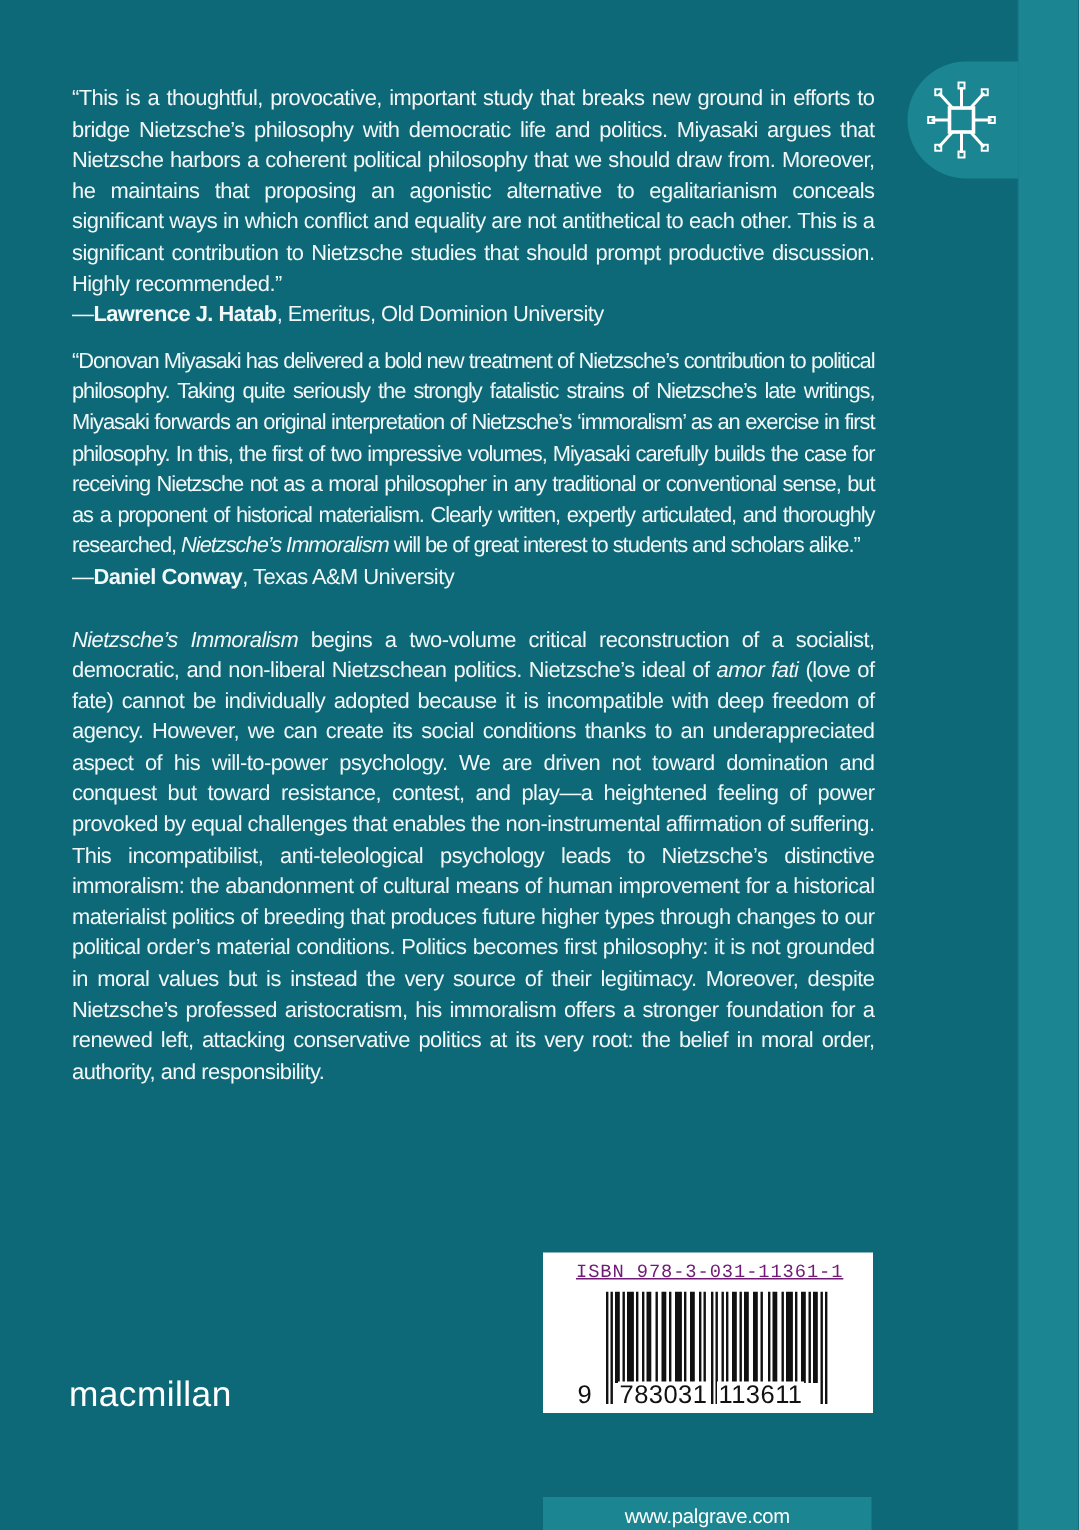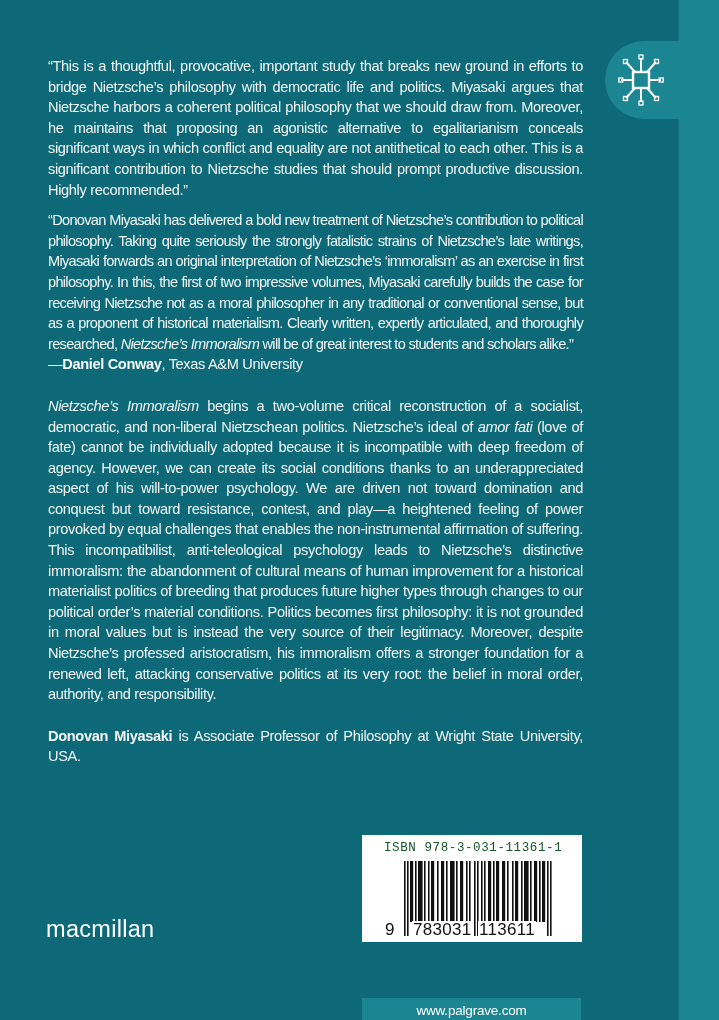--- a/index.html
+++ b/index.html
@@ -42,21 +42,21 @@
   .bio-name { font-weight: bold; }
 
   .isbn-box {
     position: absolute; left: 362px; top: 835px; width: 220px; height: 107px;
     background: #ffffff;
     color: #111;
   }
   .isbn-text {
     position: absolute; left: 22px; top: 6px;
     font-family: "Liberation Mono", monospace;
-    font-size: 12.5px; letter-spacing: 0.6px; color: #14532d;
+    font-size: 12.5px; letter-spacing: 0.6px; color: #701a75; text-decoration: underline;
   }
   .barcode {
     position: absolute; left: 42px; top: 26px; width: 150px; height: 75px;
   }
   .barcode-digits {
     position: absolute; left: 22px; top: 86px; width: 180px;
     font-family: "Liberation Sans", sans-serif;
     font-size: 17px; line-height: 17px; color: #111;
     background: transparent;
   }
@@ -103,41 +103,41 @@
   <rect x="36.5" y="7.5" width="4" height="4" stroke-width="1.3"></rect>
   <rect x="5.5" y="44.5" width="4" height="4" stroke-width="1.3"></rect>
   <rect x="36.5" y="44.5" width="4" height="4" stroke-width="1.3"></rect>
 </svg>
 
 <div class="content">
 
   <div class="block">
     <span>“This is a thoughtful, provocative, important study that breaks new ground in efforts to bridge Nietzsche’s philosophy with democratic life and politics. Miyasaki argues that Nietzsche harbors a coherent political philosophy that we should draw from. Moreover, he maintains that proposing an agonistic alternative to egalitarianism conceals significant ways in which conflict and equality are not antithetical to each other. This is a significant contribution to Nietzsche studies that should prompt productive discussion. Highly recommended.”</span>
   </div>
+  <div class="block attribution">
+    <span>—</span><span class="attr-name">Lawrence J. Hatab</span><span>, Emeritus, Old Dominion University</span>
+  </div>
 
   <div class="gap-small"></div>
 
   <div class="block condensed">
     <span>“Donovan Miyasaki has delivered a bold new treatment of Nietzsche’s contribution to political philosophy. Taking quite seriously the strongly fatalistic strains of Nietzsche’s late writings, Miyasaki forwards an original interpretation of Nietzsche’s ‘immoralism’ as an exercise in first philosophy. In this, the first of two impressive volumes, Miyasaki carefully builds the case for receiving Nietzsche not as a moral philosopher in any traditional or conventional sense, but as a proponent of historical materialism. Clearly written, expertly articulated, and thoroughly researched, </span><em>Nietzsche’s Immoralism</em><span> will be of great interest to students and scholars alike.”</span>
   </div>
   <div class="block attribution">
     <span>—</span><span class="attr-name">Daniel Conway</span><span>, Texas A&amp;M University</span>
   </div>
 
   <div class="gap-large"></div>
 
   <div class="block">
     <em>Nietzsche’s Immoralism</em><span> begins a two-volume critical reconstruction of a socialist, democratic, and non-liberal Nietzschean politics. Nietzsche’s ideal of </span><em>amor fati</em><span> (love of fate) cannot be individually adopted because it is incompatible with deep freedom of agency. However, we can create its social conditions thanks to an underappreciated aspect of his will-to-power psychology. We are driven not toward domination and conquest but toward resistance, contest, and play—a heightened feeling of power provoked by equal challenges that enables the non-instrumental affirmation of suffering. This incompatibilist, anti-teleological psychology leads to Nietzsche’s distinctive immoralism: the abandonment of cultural means of human improvement for a historical materialist politics of breeding that produces future higher types through changes to our political order’s material conditions. Politics becomes first philosophy: it is not grounded in moral values but is instead the very source of their legitimacy. Moreover, despite Nietzsche’s professed aristocratism, his immoralism offers a stronger foundation for a renewed left, attacking conservative politics at its very root: the belief in moral order, authority, and responsibility.</span>
   </div>
 
   <div class="gap-large"></div>
 
-  <div class="block">
-    <span class="bio-name">Donovan Miyasaki</span><span> is Associate Professor of Philosophy at Wright State University, USA.</span>
-  </div>
 </div>
 
 <div class="isbn-box">
   <div class="isbn-text">ISBN 978-3-031-11361-1</div>
   <svg class="barcode" viewBox="0 0 150 75" preserveAspectRatio="none">
     <g fill="#111">
       <rect x="0" y="0" width="1.6" height="75"></rect>
       <rect x="3" y="0" width="1.6" height="75"></rect>
       <rect x="6" y="0" width="3.2" height="61"></rect>
       <rect x="11" y="0" width="1.6" height="61"></rect>

